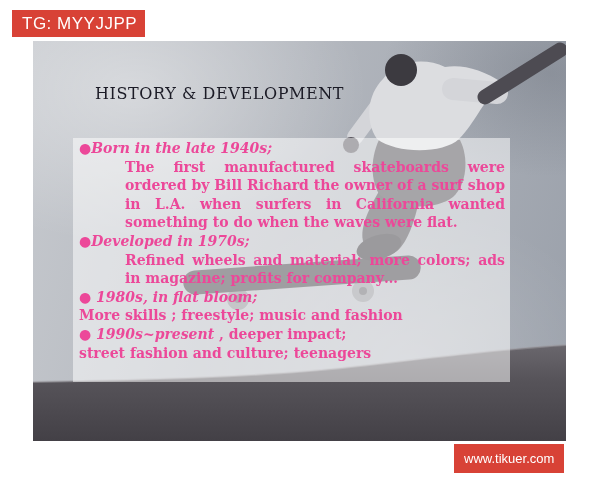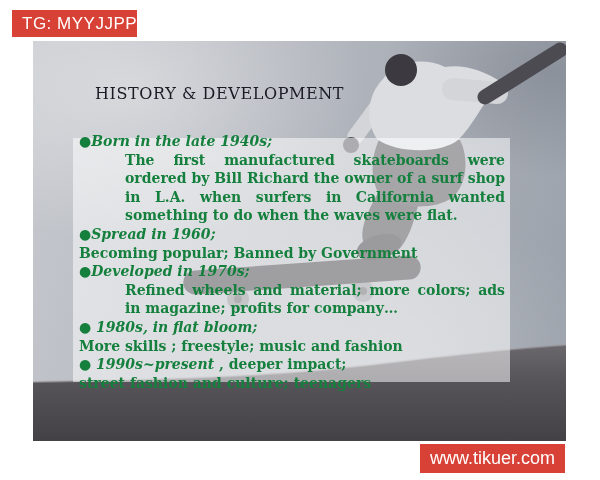--- a/index.html
+++ b/index.html
@@ -28,40 +28,40 @@
 
   
   .title{
     position:absolute;left:95px;top:84px;width:420px;
     font-size:16px;letter-spacing:.6px;color:#1b1b26;
     font-family:"DejaVu Serif","Liberation Serif",serif;
   }
 
   
   .content{
-    position:absolute;left:79px;top:132px;width:426px;
-    color:#15803d;font-size:14px;line-height:18.6px;font-weight:bold;
+    position:absolute;left:79px;top:139px;width:426px;
+    color:#ec4899;font-size:14px;line-height:18.6px;font-weight:bold;
   }
   .head{font-style:italic;}
   .head .up{font-style:normal;margin-top:24px;}
   .para.justify{text-align:justify;margin-left:46px;}
 
   
   .ribbon{
     position:absolute;background:#d84236;color:#ffffff;
     font-family:"Liberation Sans","DejaVu Sans",sans-serif;
     white-space:nowrap;
   }
   .ribbon.top{
     left:12px;top:10px;height:27px;line-height:27px;
-    padding:0 0 0 10px;font-size:17px;letter-spacing:.5px;
+    padding:0 8px 0 10px;font-size:17px;letter-spacing:.5px;
   }
   .ribbon.bottom{
-    left:420px;top:444px;height:29px;line-height:29px;
-    padding:0 10px;font-size:18px;
+    left:454px;top:444px;height:29px;line-height:29px;
+    padding:0 10px;font-size:13px;
   }
 </style>
 </head>
 <body>
 
 <div class="photo">
   <svg viewBox="0 0 533 400" preserveAspectRatio="none">
     <defs>
       <linearGradient id="rampGrad" x1="0" y1="0" x2="0" y2="1">
         <stop offset="0" stop-color="#6a676d"></stop>
@@ -100,24 +100,20 @@
 
 <div class="title">HISTORY &amp; DEVELOPMENT</div>
 
 <div class="content">
 
   <div class="section">
     <div class="head"><span class="it">●Born in the late 1940s;</span></div>
     <div class="para justify">The first manufactured skateboards were ordered by Bill Richard the owner of a surf shop in L.A. when surfers in California wanted something to do when the waves were flat.</div>
   </div>
 
-  <div class="section">
-    <div class="head"><span class="it">●Spread in 1960;</span></div>
-    <div class="para">Becoming popular; Banned by Government</div>
-  </div>
 
   <div class="section">
     <div class="head"><span class="it">●Developed in 1970s;</span></div>
     <div class="para justify">Refined wheels and material;  more colors; ads in magazine;  profits for company…</div>
   </div>
 
   <div class="section">
     <div class="head"><span class="it">● 1980s, in flat bloom;</span></div>
     <div class="para">More skills ; freestyle; music and fashion</div>
   </div>

